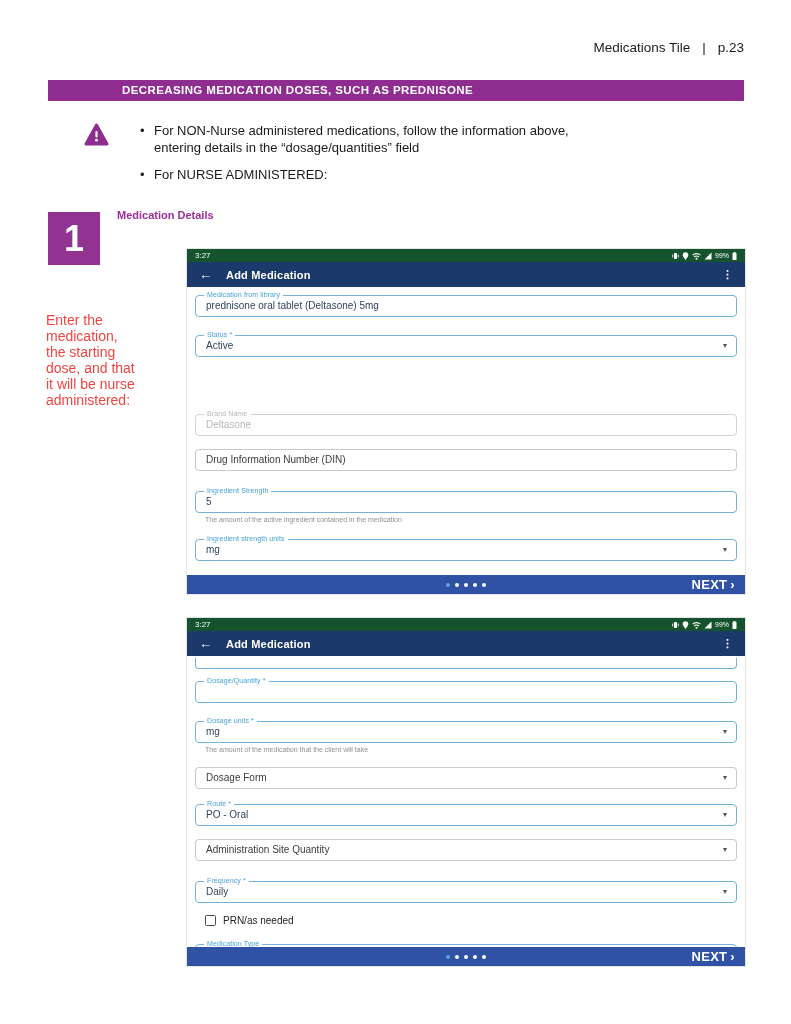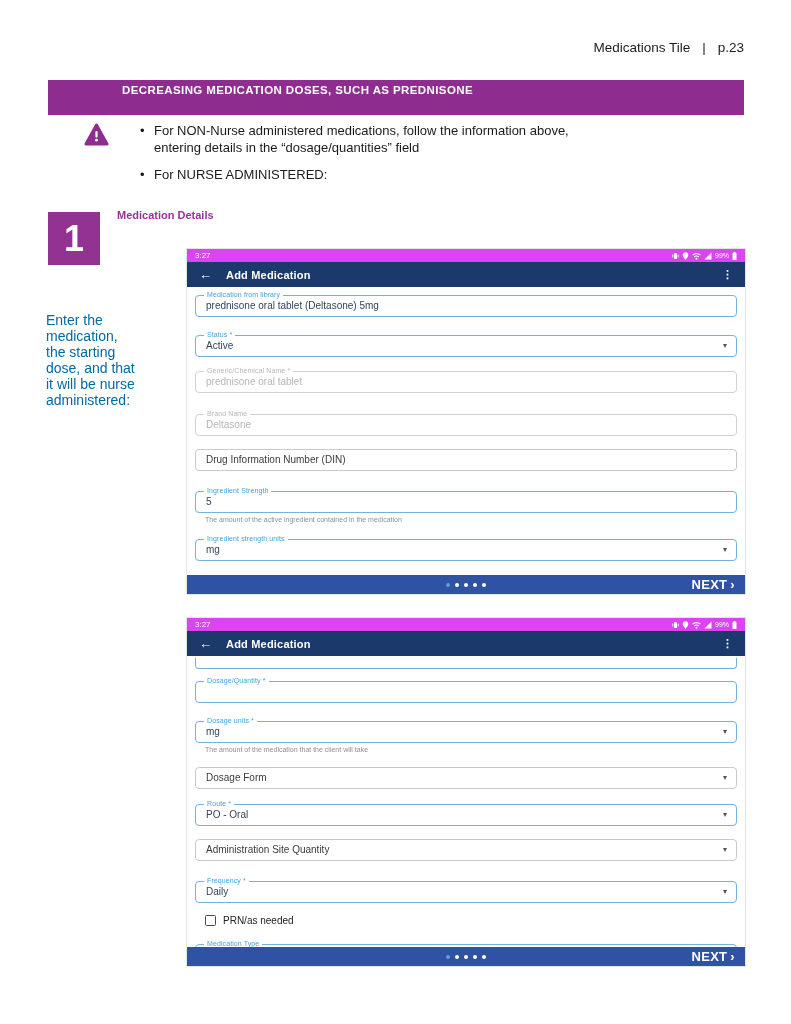--- a/index.html
+++ b/index.html
@@ -3,36 +3,36 @@
 <meta charset="utf-8">
 <style>
   html,body{margin:0;padding:0;}
   body{width:791px;height:1024px;background:#fff;font-family:"Liberation Sans",sans-serif;position:relative;overflow:hidden;}
   .pre{white-space:pre-line;}
 
   
   .doc-header{position:absolute;top:40px;right:47px;font-size:13.5px;color:#1c1c1c;}
   .doc-header .sep{margin:0 12px;color:#1c1c1c;}
 
-  .banner{position:absolute;left:48px;top:80px;width:696px;height:35px;background:#8e2d8f;color:#fff;
+  .banner{position:absolute;left:48px;top:80px;width:696px;height:21px;background:#8e2d8f;color:#fff;
           font-size:11.5px;font-weight:bold;letter-spacing:.4px;line-height:21px;padding-left:74px;box-sizing:border-box;}
 
   .warn-icon{position:absolute;left:84px;top:123px;}
   .bullets{position:absolute;left:140px;top:122px;width:460px;font-size:13px;color:#1a1a1a;line-height:17px;}
   .bullet-item{display:flex;margin-bottom:10px;}
   .bullet-item .b{width:14px;flex:none;}
 
   .step-box{position:absolute;left:48px;top:212px;width:52px;height:53px;background:#933391;color:#fdfdfd;
             display:flex;align-items:center;justify-content:center;font-size:36px;font-weight:bold;}
   .step-title{position:absolute;left:117px;top:209px;color:#9b2f9b;font-size:11px;font-weight:bold;}
-  .step-desc{position:absolute;left:46px;top:312px;width:130px;font-size:14px;line-height:16px;color:#0369a1;}
+  .step-desc{position:absolute;left:46px;top:312px;width:130px;font-size:14px;line-height:16px;color:#ef4444;}
 
   
   .phone{position:absolute;left:186px;width:560px;background:#fff;border:1px solid #e4e4e4;box-sizing:border-box;}
-  .sbar{height:13px;background:#d946ef;color:#fff;display:flex;align-items:center;justify-content:space-between;padding:0 8px;font-size:8px;}
+  .sbar{height:13px;background:#14532d;color:#fff;display:flex;align-items:center;justify-content:space-between;padding:0 8px;font-size:8px;}
   .sicons{display:flex;align-items:center;gap:3px;}
   .sicons svg{display:block;}
   .battery-pct{font-size:7px;}
   .nav{height:25px;background:#1b3a6b;color:#fff;display:flex;align-items:center;padding:0 12px;}
   .backarrow{font-size:13px;margin-right:14px;cursor:default;}
   .ntitle{font-size:11px;font-weight:bold;letter-spacing:.2px;}
   .overflow{margin-left:auto;font-size:11px;font-weight:bold;}
 
   .field{position:absolute;left:8px;right:8px;height:22px;border:1.5px solid #74b2dc;border-radius:4px;background:#fff;box-sizing:border-box;}
   .field .flabel{position:absolute;top:-5px;left:8px;font-size:7px;color:#46a2d9;background:#fff;padding:0 3px;letter-spacing:.1px;line-height:8px;}
@@ -144,24 +144,20 @@
     <span class="flabel">Medication from library</span>
     <span class="fvalue">prednisone oral tablet (Deltasone) 5mg</span>
   </div>
 
   <div class="field" style="top:86px;">
     <span class="flabel">Status *</span>
     <span class="fvalue">Active</span>
     <span class="caret">▾</span>
   </div>
 
-  <div class="field disabled" style="top:122px;">
-    <span class="flabel">Generic/Chemical Name *</span>
-    <span class="fvalue">prednisone oral tablet</span>
-  </div>
 
   <div class="field disabled" style="top:165px;">
     <span class="flabel">Brand Name</span>
     <span class="fvalue">Deltasone</span>
   </div>
 
   <div class="field plain" style="top:200px;">
     <span class="fvalue">Drug Information Number (DIN)</span>
   </div>
 

